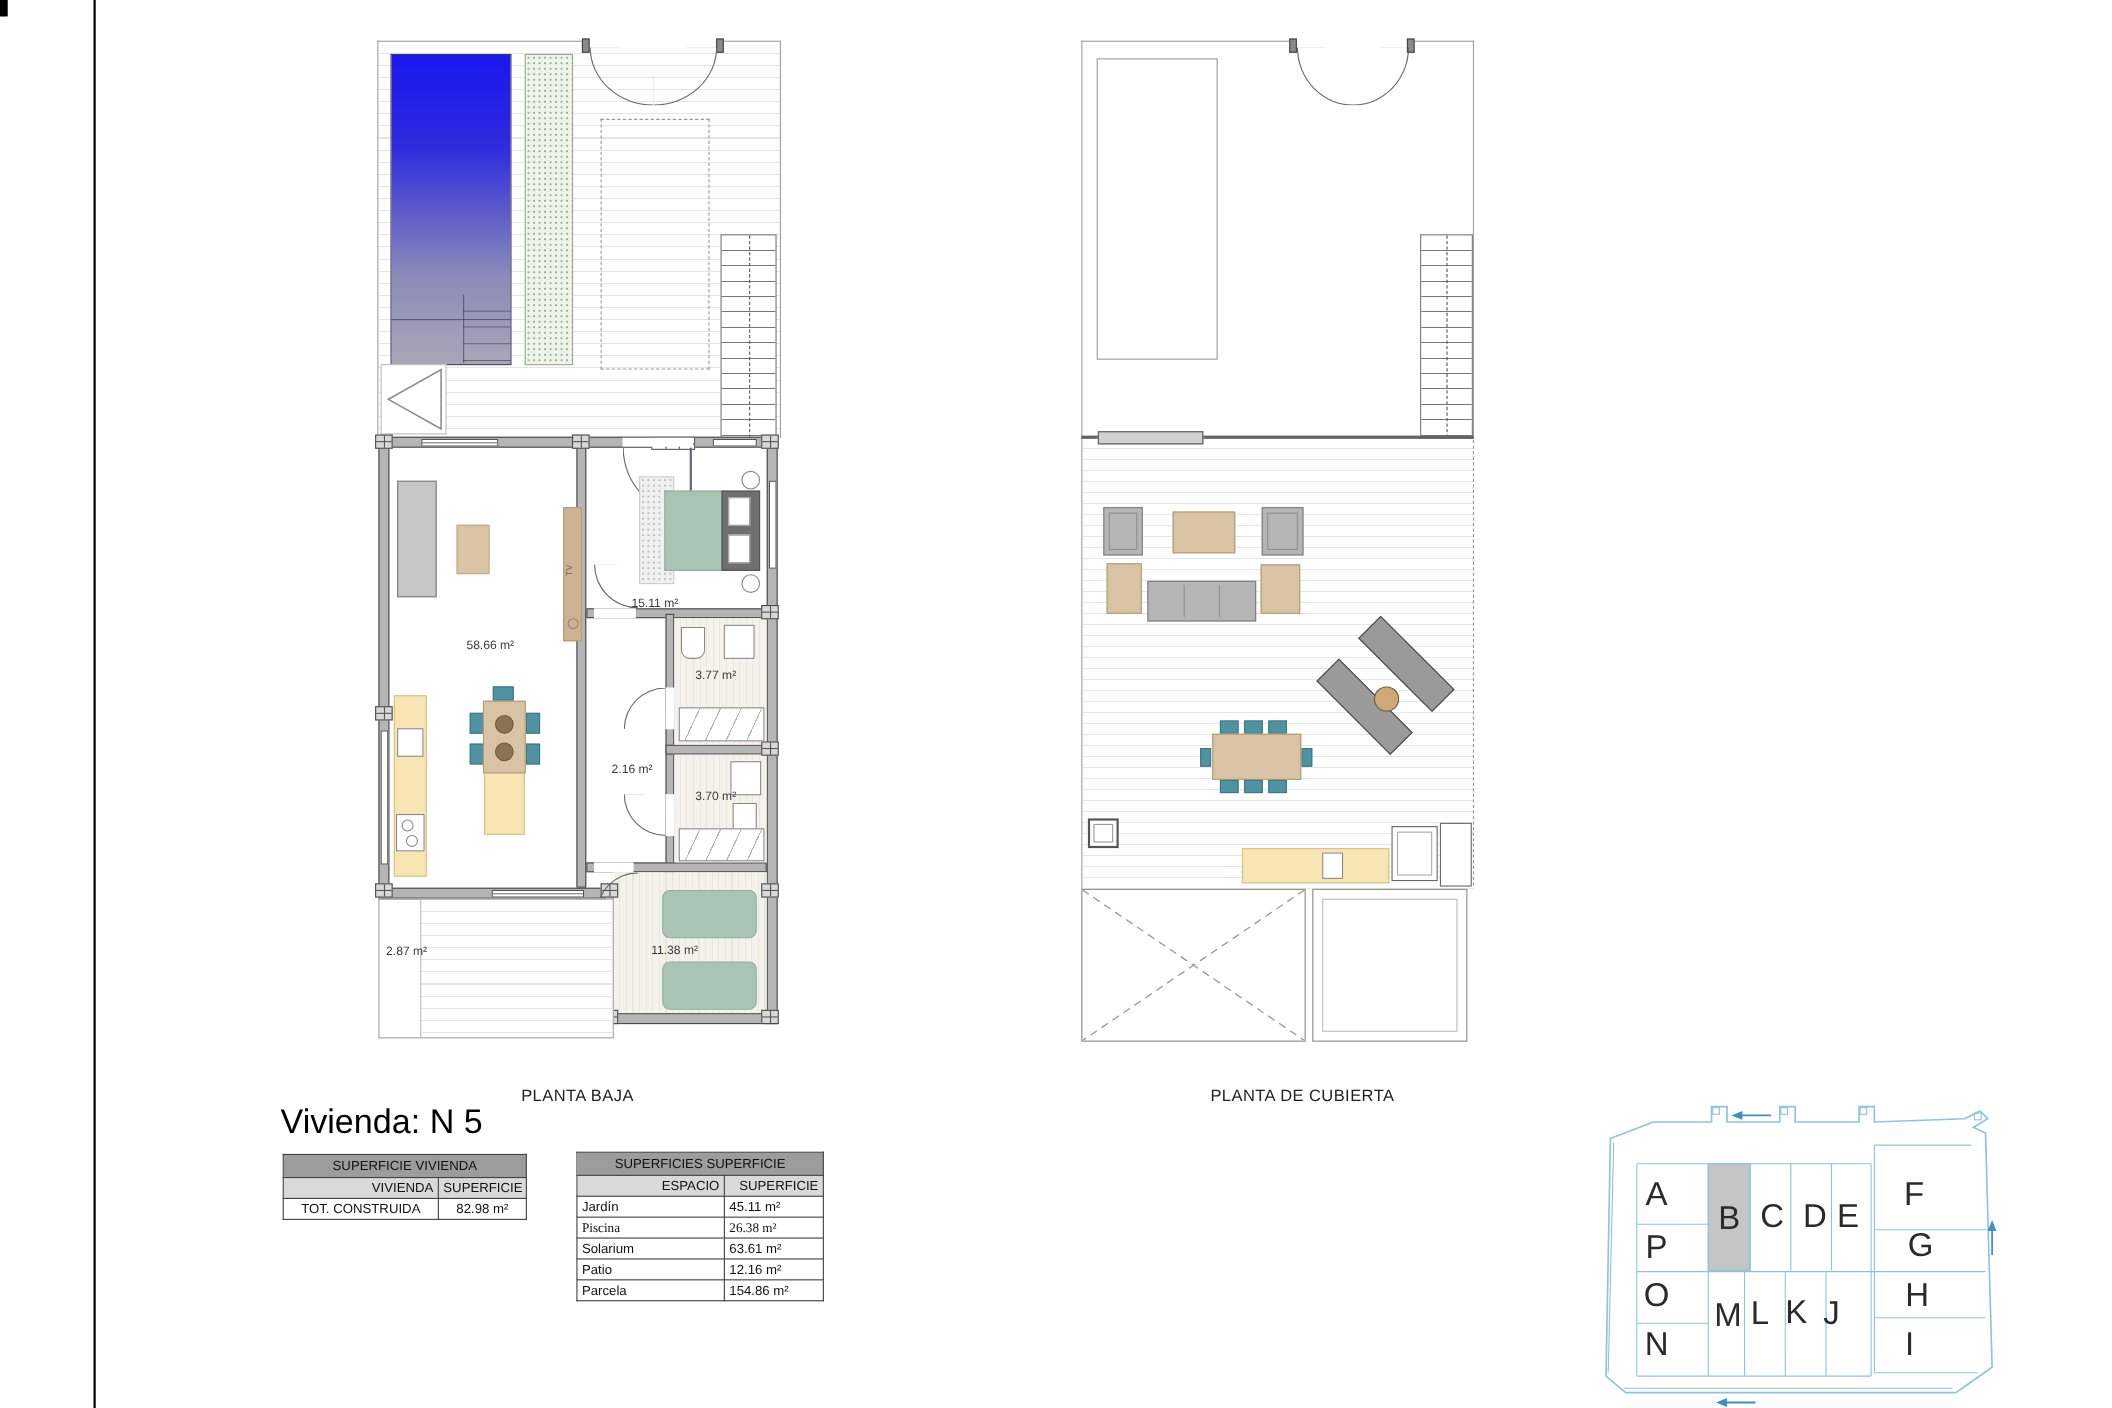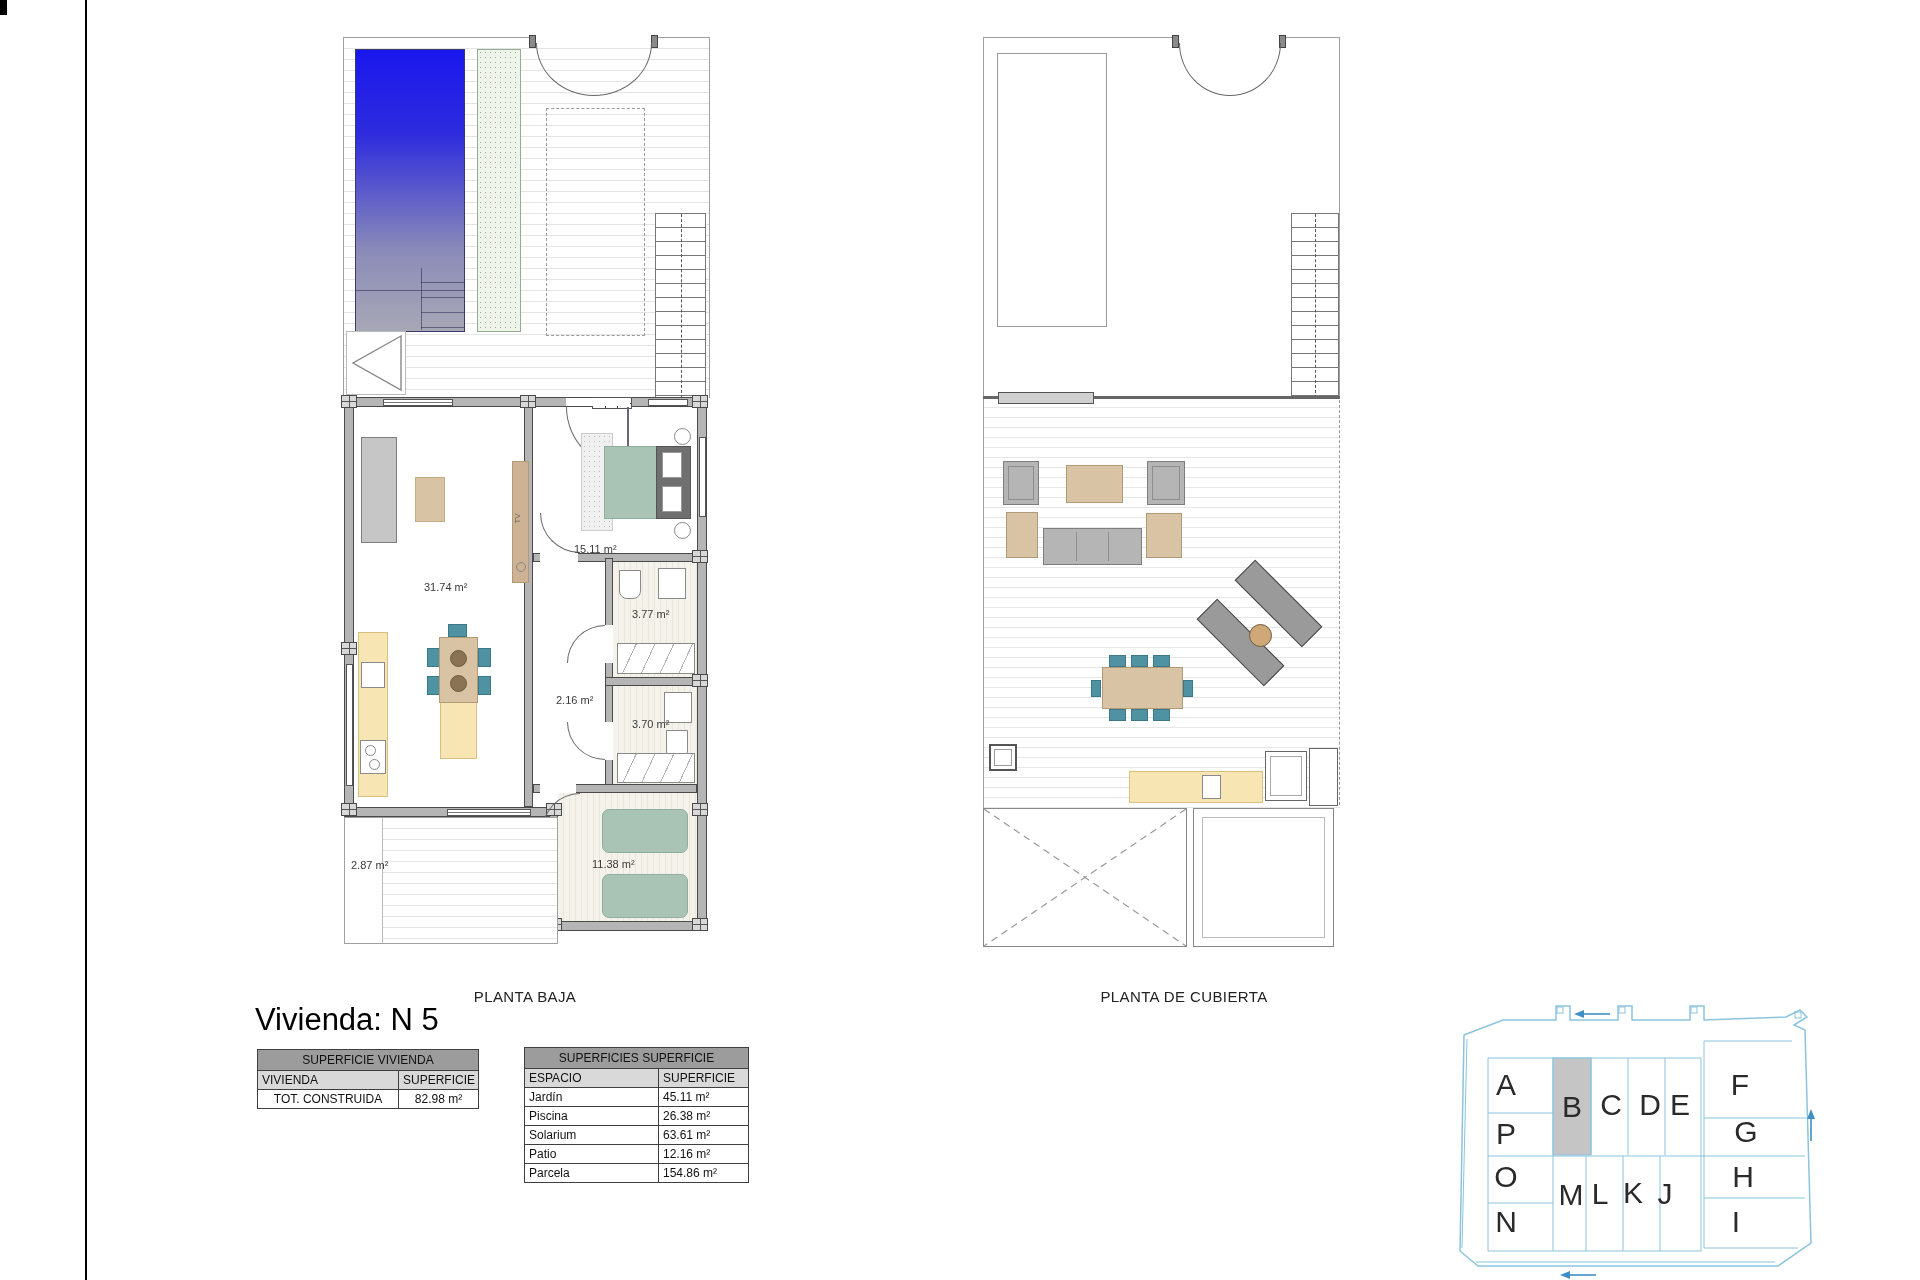--- a/index.html
+++ b/index.html
@@ -27,21 +27,21 @@
   .qa.bl{border-left-width:1.4px;border-bottom-width:1.4px;border-bottom-left-radius:100%;}
   .qa.br{border-right-width:1.4px;border-bottom-width:1.4px;border-bottom-right-radius:100%;}
   .qa.tl{border-left-width:1.4px;border-top-width:1.4px;border-top-left-radius:100%;}
   .lbl{position:absolute;font-size:11px;color:#3a3a3a;white-space:nowrap;}
   .caption{position:absolute;font-size:15px;color:#222;letter-spacing:.4px;text-align:center;width:240px;}
   #title{position:absolute;left:255px;top:1002px;font-size:31px;color:#000;}
   
   table.t{position:absolute;border-collapse:collapse;table-layout:fixed;font-size:12px;color:#111;background:#fff;}
   table.t th,table.t td{border:1px solid #3f3f3f;padding:0 4px;height:18px;font-weight:400;overflow:hidden;white-space:nowrap;}
   table.t .hdr{background:var(--hdr_gray,#9c9c9c);text-align:center;height:20px;}
-  table.t .sub{background:var(--sub_gray,#d9d9d9);text-align:left;}
+  table.t .sub{background:var(--sub_gray,#d9d9d9);text-align:right;}
   table.t td.c{text-align:center;}
   
   .stairs{position:absolute;box-sizing:border-box;border:1px solid #777;background:#fff;
           background-image:repeating-linear-gradient(180deg,rgba(0,0,0,0) 0 13px,#777 13px 14px);}
   .stairs .mid{position:absolute;left:50%;top:0;bottom:0;width:0;border-left:1px dashed #555;}
   .bathfloor{position:absolute;box-sizing:border-box;background-image:repeating-linear-gradient(90deg,#f4f2ea 0 5px,#e9e6da 5px 6px);}
   .shower{position:absolute;box-sizing:border-box;background:#fff;border:1px solid #8a8a8a;
           background-image:repeating-linear-gradient(115deg,rgba(0,0,0,0) 0 16px,#b5b5b5 16px 17px);}
   .circle{position:absolute;box-sizing:border-box;border:1px solid #888;border-radius:50%;background:#fff;}
   svg text{font-family:"Liberation Sans",sans-serif;}
@@ -172,21 +172,21 @@
     <div class="fix" style="left:666px;top:730px;width:22px;height:29px;border-radius:0 0 8px 8px;"></div>
     <div class="shower" style="left:617px;top:753px;width:78px;height:30px;"></div>
 
     <div class="sage" style="left:602px;top:809px;width:86px;height:44px;border-radius:7px;"></div>
     <div class="sage" style="left:602px;top:874px;width:86px;height:44px;border-radius:7px;"></div>
 
     <div class="thinbox" style="left:344px;top:817px;width:214px;height:127px;background:#fff;">
       <div class="abs deck10" style="left:37px;top:0;width:175px;height:125px;border-left:1px solid #bbb;"></div>
     </div>
 
-    <div class="lbl" style="left:424px;top:581px;">31.74 m²</div>
+    <div class="lbl" style="left:424px;top:581px;">58.66 m²</div>
     <div class="lbl" style="left:574px;top:543px;">15.11 m²</div>
     <div class="lbl" style="left:632px;top:608px;">3.77 m²</div>
     <div class="lbl" style="left:556px;top:694px;">2.16 m²</div>
     <div class="lbl" style="left:632px;top:718px;">3.70 m²</div>
     <div class="lbl" style="left:592px;top:858px;">11.38 m²</div>
     <div class="lbl" style="left:351px;top:859px;">2.87 m²</div>
 
     <div class="caption" style="left:405px;top:988px;">PLANTA BAJA</div>
   </div>
 
@@ -293,21 +293,21 @@
           <th class="hdr" colspan="2">SUPERFICIES SUPERFICIE</th>
         </tr>
     <tr>
       <th class="sub">ESPACIO</th>
       <th class="sub">SUPERFICIE</th>
     </tr>
     <tr style="height:17px;">
       <td>Jardín</td>
       <td>45.11 m²</td>
     </tr>
-    <tr style="height:17px;">
+    <tr style="height:17px;font-family:Liberation Serif, serif;">
       <td>Piscina</td>
       <td>26.38 m²</td>
     </tr>
     <tr style="height:17px;">
       <td>Solarium</td>
       <td>63.61 m²</td>
     </tr>
     <tr style="height:17px;">
       <td>Patio</td>
       <td>12.16 m²</td>

